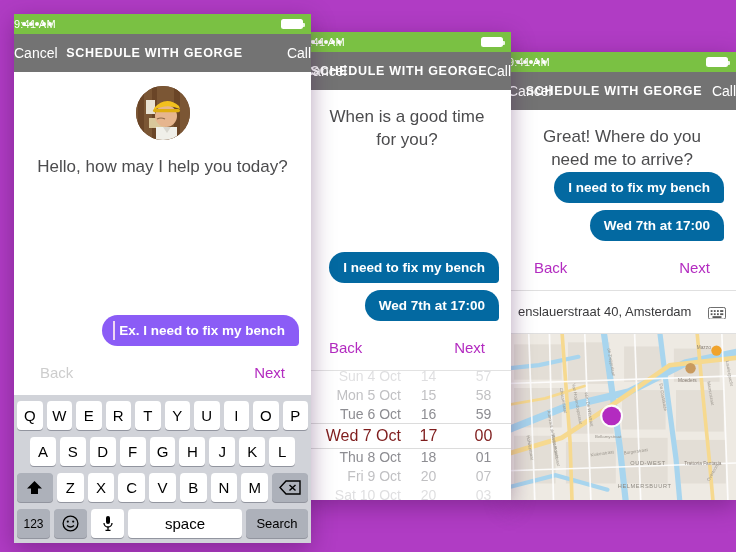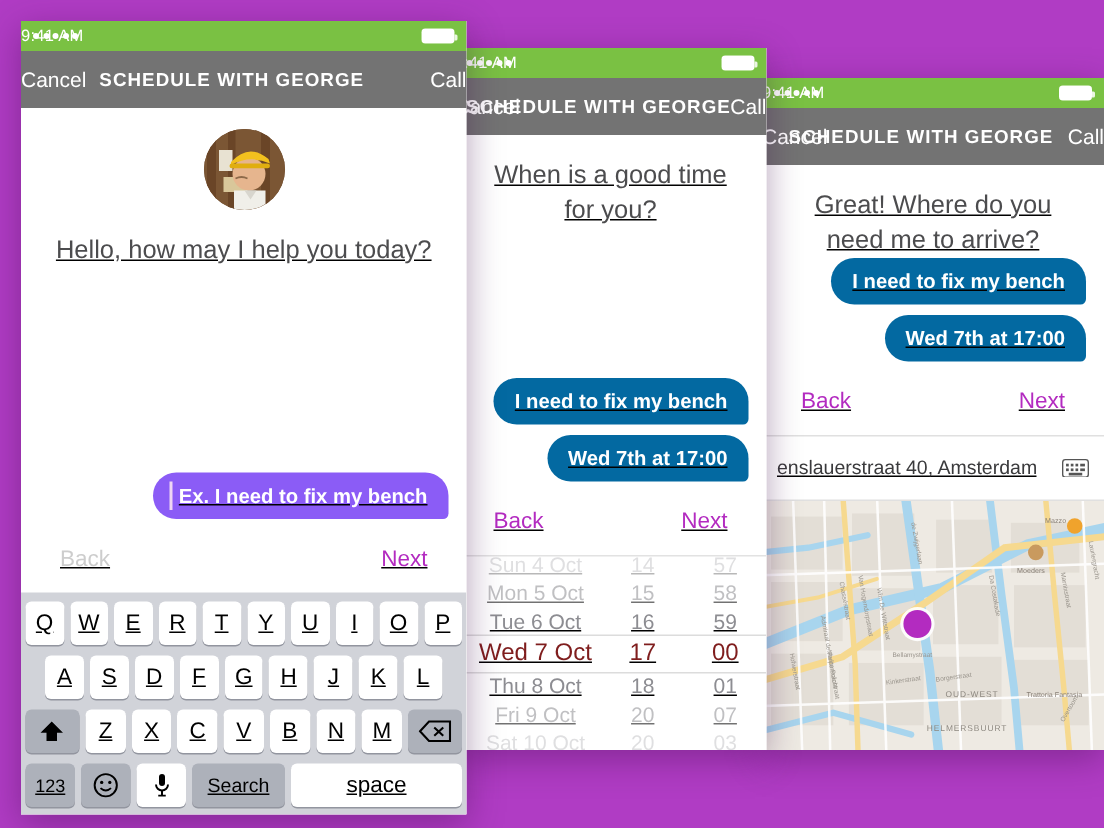--- a/index.html
+++ b/index.html
@@ -62,21 +62,21 @@
   }
   .nav-btn { font-size: 14px; color: #fff; white-space: nowrap; }
   .nav-title {
     position: absolute; left: 0; right: 16px; text-align: center;
     font-size: 12.5px; font-weight: bold; letter-spacing: .7px;
     pointer-events: none; white-space: nowrap;
   }
   .nav-right { margin-left: auto; }
 
   
-  .body { flex: 1 1 auto; background: #fff; position: relative; display: flex; flex-direction: column; overflow: hidden; text-decoration: underline; }
+  .body { flex: 1 1 auto; background: #fff; position: relative; display: flex; flex-direction: column; overflow: hidden; }
 
   .avatar {
     width: 54px; height: 54px; border-radius: 50%;
     margin: 14px auto 0; overflow: hidden; position: relative;
     background: #6b4a2f; flex: 0 0 auto;
   }
   .avatar svg { display: block; width: 100%; height: 100%; }
 
   .prompt {
     text-align: center;
@@ -148,21 +148,21 @@
   .key svg { display: block; }
 
   
   .picker {
     flex: 0 0 auto; background: #fff; position: relative;
     height: 130px; overflow: hidden;
     border-top: 1px solid #e2e2e2;
   }
   .pcols { display: flex; height: 100%; font-size: 14px; color: #8d8d92; }
   .pcol { flex: 1 1 0; display: flex; flex-direction: column; align-items: center; justify-content: center; gap: 0; }
-  .pcol.c1 { flex: 1.6 1 0; align-items: center; padding-left: 10px; }
+  .pcol.c1 { flex: 1.6 1 0; align-items: flex-end; padding-left: 10px; }
   .pitem { height: 19px; line-height: 19px; white-space: nowrap; }
   .pitem.f0 { opacity: .28; }
   .pitem.f1 { opacity: .55; }
   .pitem.sel { color: #7f1d1d; font-size: 16px; font-weight: 400; height: 24px; line-height: 24px; }
   .psel-band {
     position: absolute; left: 0; right: 0; top: 50%; transform: translateY(-50%);
     height: 26px; border-top: 1px solid #dcdcdc; border-bottom: 1px solid #dcdcdc;
     pointer-events: none;
   }
 
@@ -479,21 +479,21 @@
                   <path d="M5 10.4 q3.5 3.2 7 0" fill="none" stroke="#000" stroke-width="1.3"></path>
                 </svg>
             </span>
             <span class="key mic">
               <svg width="12" height="17" viewBox="0 0 12 17">
                   <rect x="4" y="1" width="4" height="8" rx="2" fill="#000"></rect>
                   <path d="M2 8 a4 4 0 0 0 8 0" fill="none" stroke="#000" stroke-width="1.3"></path>
                   <path d="M6 12 L6 15 M3.5 15.4 L8.5 15.4" stroke="#000" stroke-width="1.3"></path>
                 </svg>
             </span>
+            <span class="key space">space</span>
             <span class="key search">Search</span>
-            <span class="key space">space</span>
           </div>
         </div>
       </div>
     </div>
   </div>
 
 </div>
 
 </body></html>

